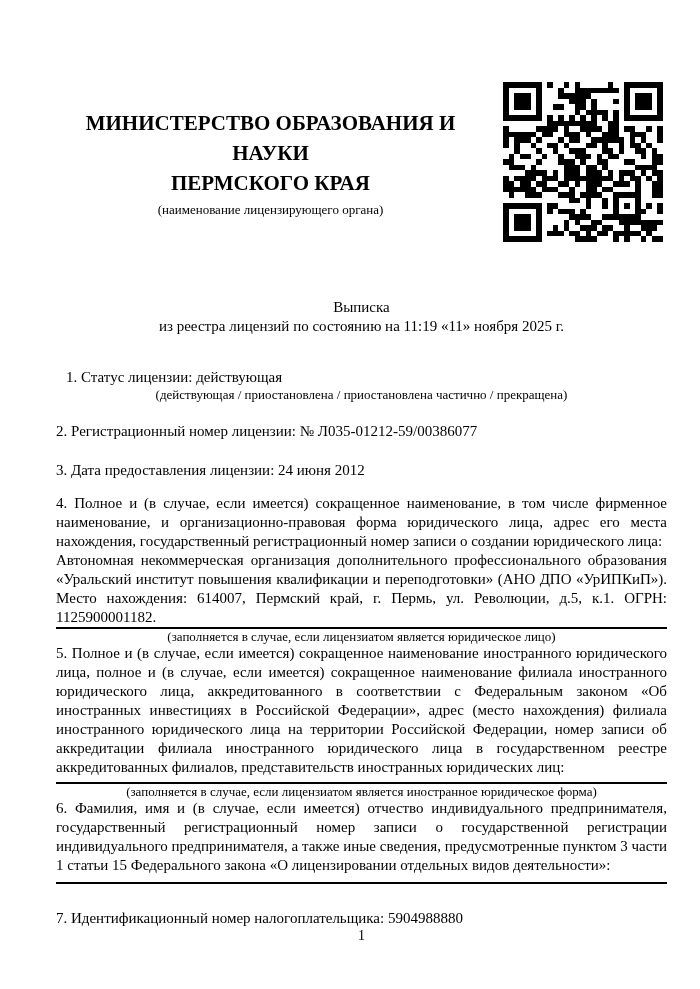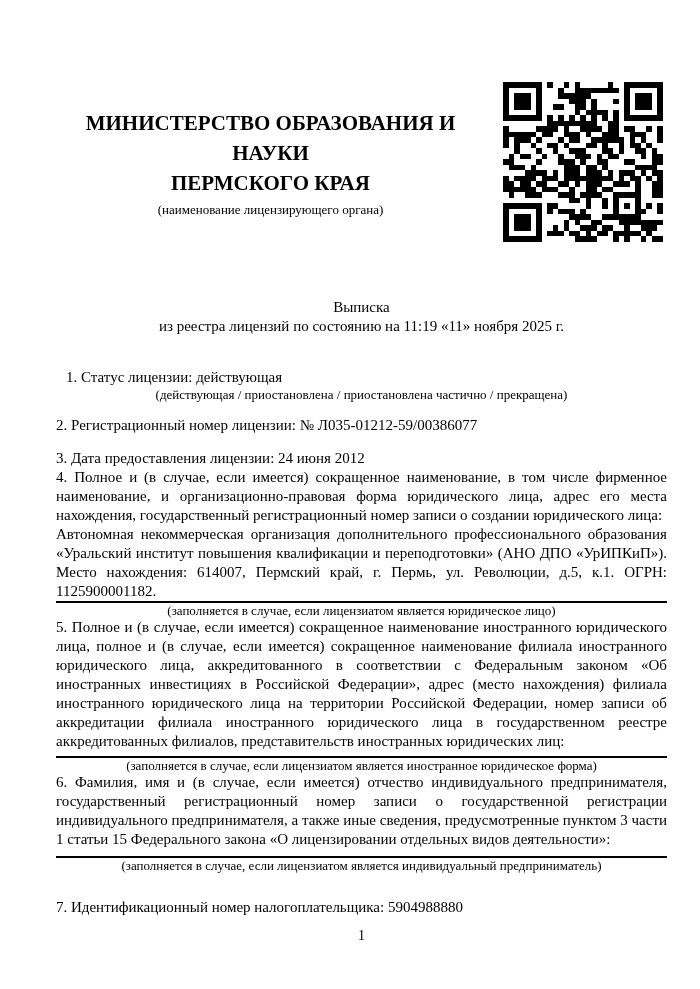--- a/index.html
+++ b/index.html
@@ -24,24 +24,24 @@
   }
   .org { flex: 1; text-align: center; padding-right: 18px; }
   .org-name { font-weight: bold; font-size: 21px; line-height: 30px; }
   .org-caption { font-size: 13px; line-height: 14px; margin-top: 5px; }
   .qr { width: 160px; height: 160px; flex: 0 0 auto; }
   .qr svg { display: block; }
 
   .content { margin: 0 33px 0 56px; }
   .doc-title { text-align: center; margin-top: 57px; }
 
-  .item { margin-top: 14px; }
+  .item { margin-top: 20px; }
   .item.first { margin-top: 32px; text-indent: 10px; }
   .para { text-align: justify; }
-  .para.q4 { }
+  .para.q4 { margin-top: 14px; }
   .para.answer { margin-top: 0; }
 
   .rule { border-top: 2px solid #000000; height: 0; }
   .rule.tight { margin-top: 0; }
   .rule.gap5 { margin-top: 5px; }
   .rule.gap7 { margin-top: 7px; }
 
   .caption { text-align: center; font-size: 13px; line-height: 15px; }
   .item7 { margin-top: 25px; }
 
@@ -536,21 +536,20 @@
     <div class="para answer">Автономная некоммерческая организация дополнительного профессионального образования «Уральский институт повышения квалификации и переподготовки» (АНО ДПО «УрИПКиП»). Место нахождения: 614007, Пермский край, г. Пермь, ул. Революции, д.5, к.1. ОГРН: 1125900001182.</div>
     <div class="rule tight"></div>
     <div class="caption">(заполняется в случае, если лицензиатом является юридическое лицо)</div>
 
     <div class="para">5. Полное и (в случае, если имеется) сокращенное наименование иностранного юридического лица, полное и (в случае, если имеется) сокращенное наименование филиала иностранного юридического лица, аккредитованного в соответствии с Федеральным законом «Об иностранных инвестициях в Российской Федерации», адрес (место нахождения) филиала иностранного юридического лица на территории Российской Федерации, номер записи об аккредитации филиала иностранного юридического лица в государственном реестре аккредитованных филиалов, представительств иностранных юридических лиц:</div>
     <div class="rule gap5"></div>
     <div class="caption">(заполняется в случае, если лицензиатом является иностранное юридическое форма)</div>
 
     <div class="para">6. Фамилия, имя и (в случае, если имеется) отчество индивидуального предпринимателя, государственный регистрационный номер записи о государственной регистрации индивидуального предпринимателя, а также иные сведения, предусмотренные пунктом 3 части 1 статьи 15 Федерального закона «О лицензировании отдельных видов деятельности»:</div>
     <div class="rule gap7"></div>
-    <div class="caption">(заполняется в случае, если лицензиатом является индивидуальный предприниматель)</div>
 
     <div class="item item7">7. Идентификационный номер налогоплательщика: 5904988880</div>
 
   </div>
 
   <div class="page-number">1</div>
 
 </div>
 
 </body></html>

